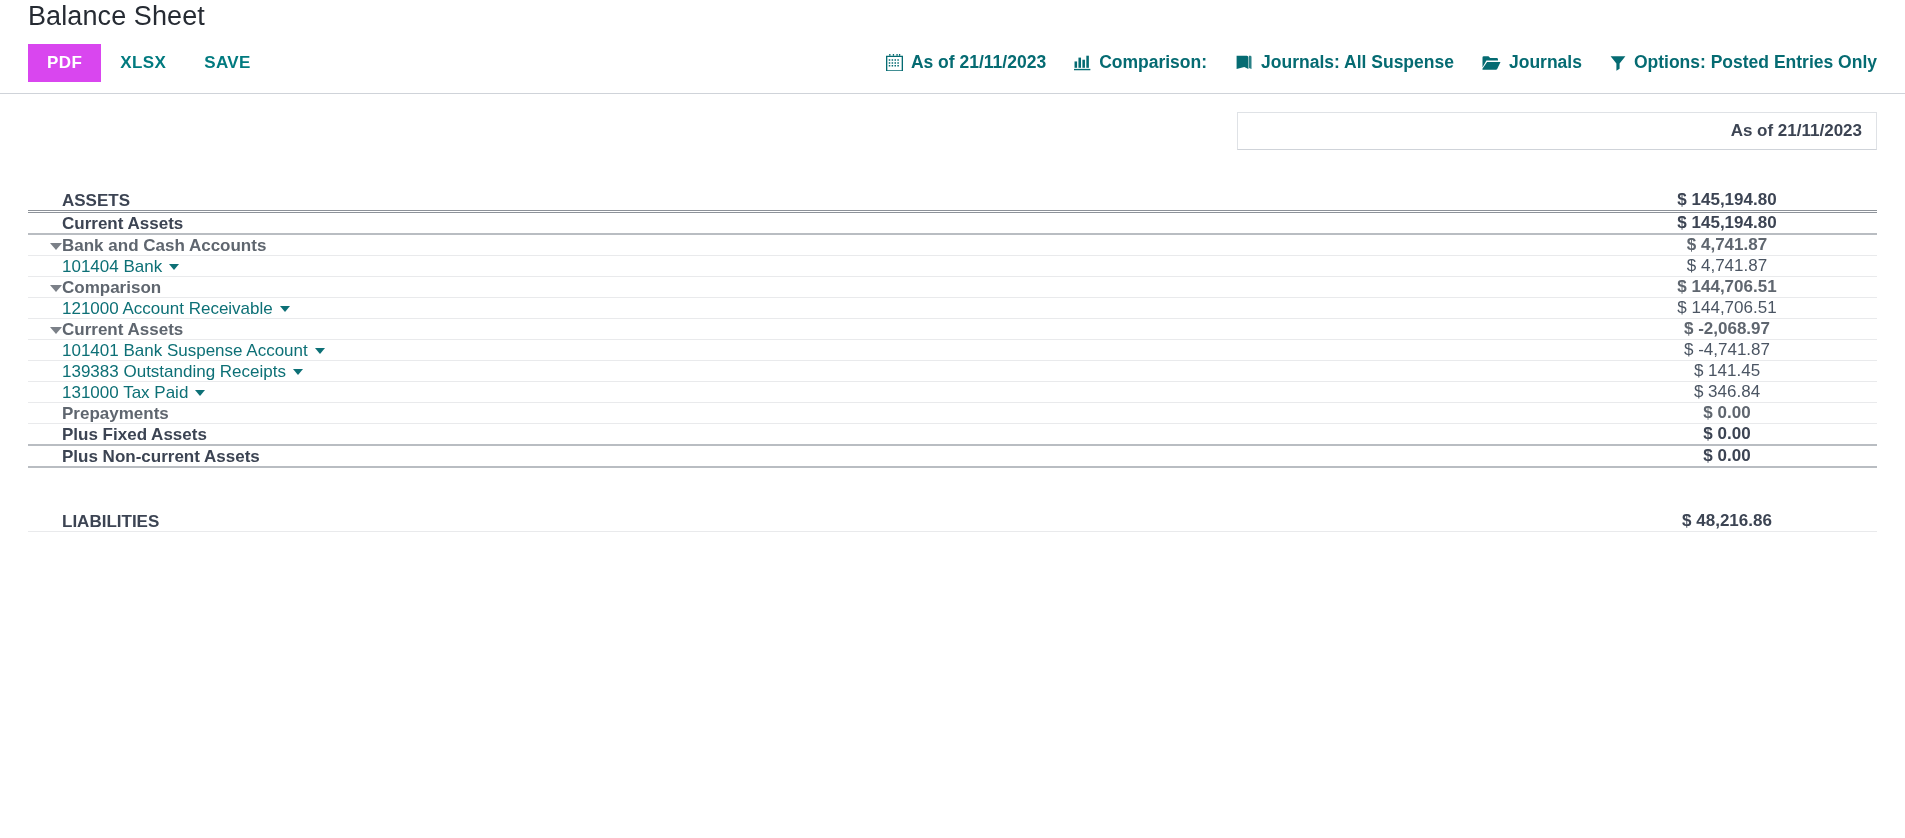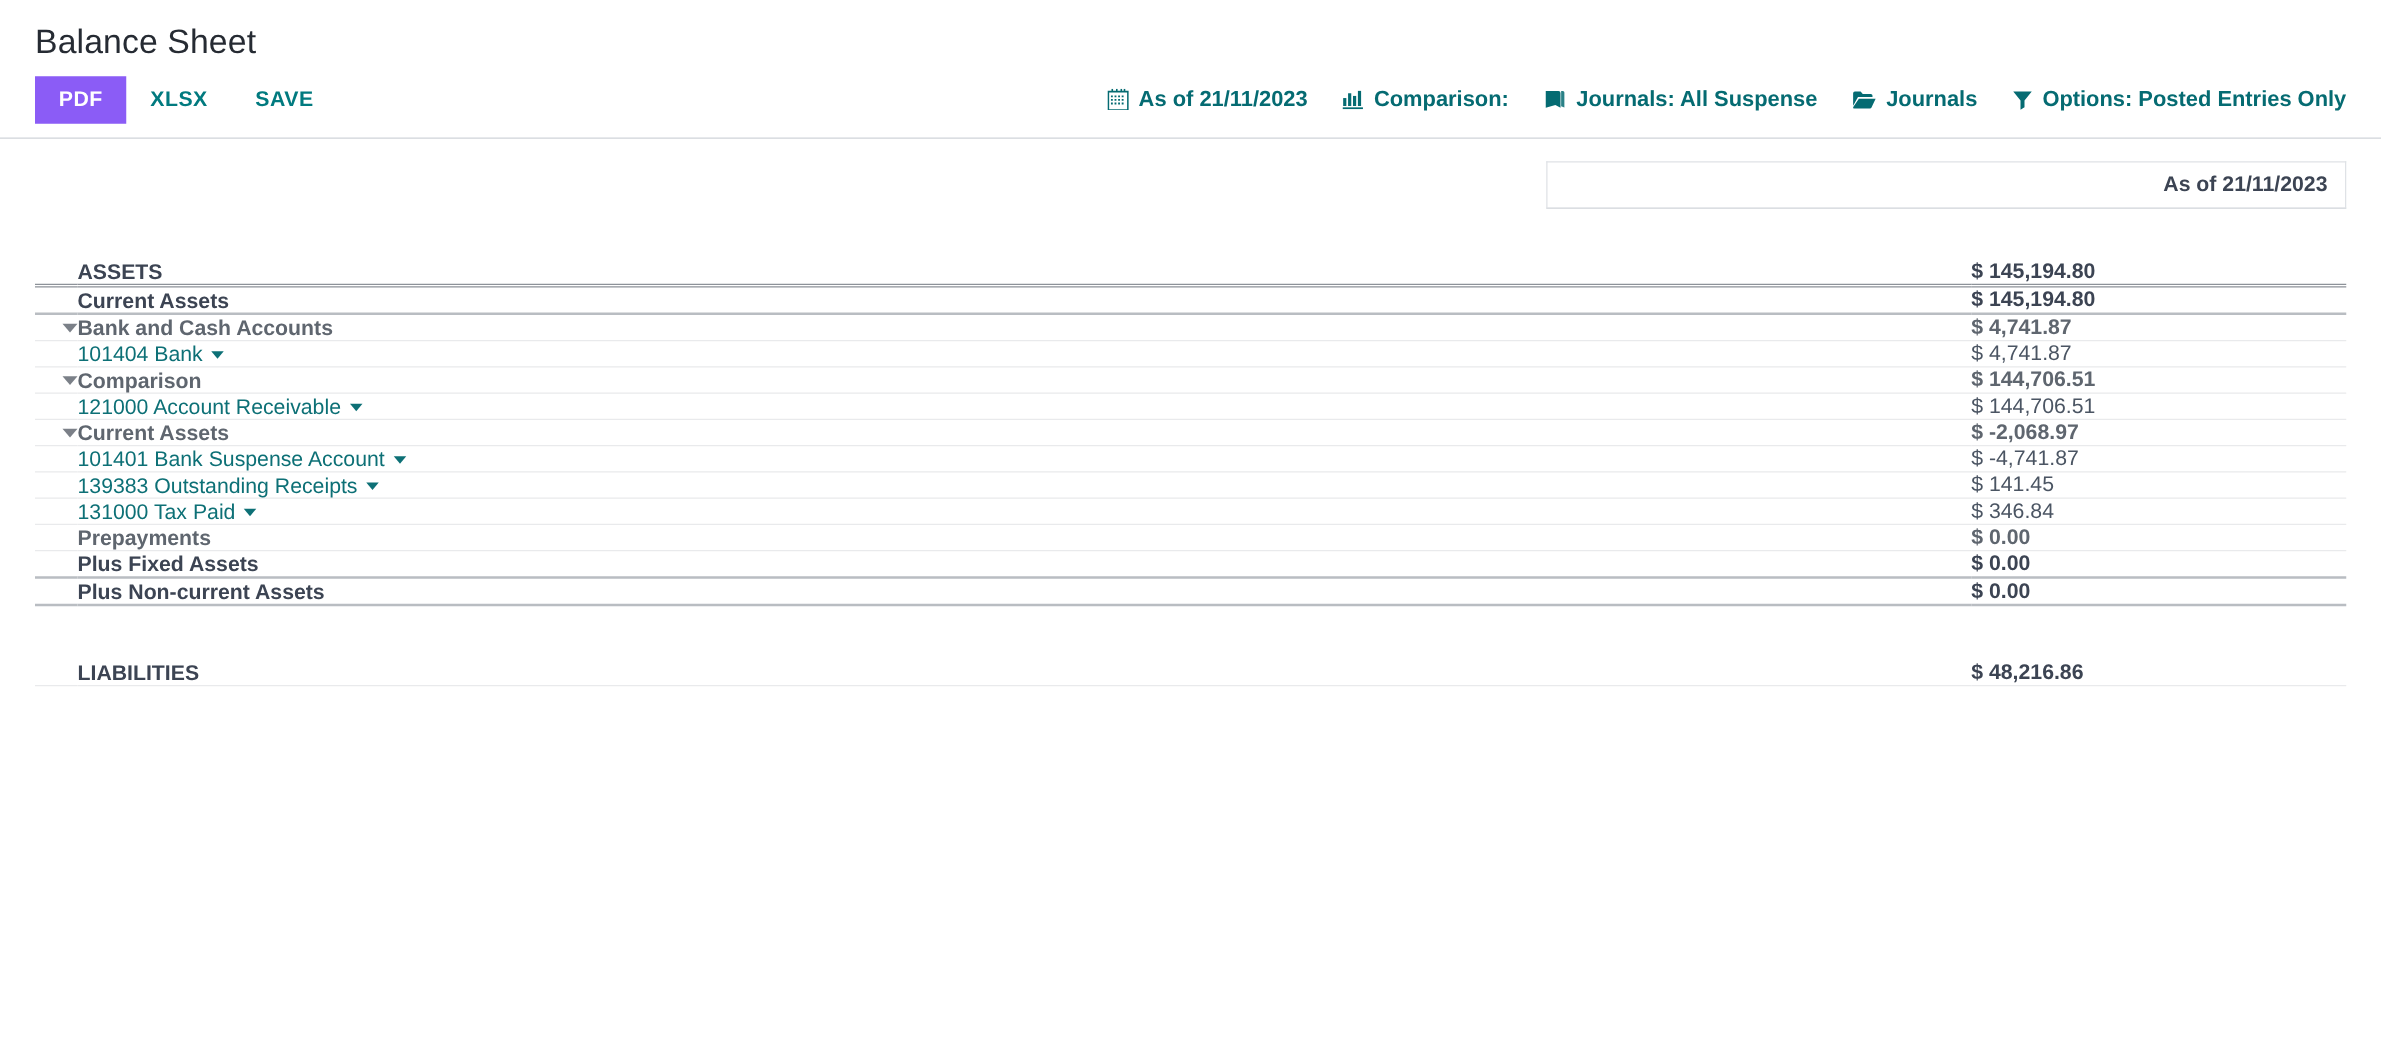--- a/index.html
+++ b/index.html
@@ -11,21 +11,21 @@
     font-family: "Liberation Sans", sans-serif;
     color: #374151;
     overflow: hidden;
   }
 
   
   .page-title {
     font-size: 27px;
     font-weight: 400;
     color: #262b33;
-    padding: 17px 0 0 28px;
+    padding: 0 0 0 28px;
     letter-spacing: .1px;
     line-height: 1.2;
   }
 
   .control-bar {
     display: flex;
     align-items: center;
     height: 62px;
     padding: 0 28px 0 28px;
     border-bottom: 1px solid #cfd3d9;
@@ -40,21 +40,21 @@
     letter-spacing: .4px;
     padding: 10px 19px;
     border: 0;
     background: transparent;
     color: #017a7f;
     cursor: pointer;
     line-height: 1.1;
     font-family: "Liberation Sans", sans-serif;
   }
   .btn.primary {
-    background: #8b5cf6;
+    background: #d946ef;
     color: #ffffff;
   }
 
   .filters {
     display: flex;
     align-items: center;
     gap: 28px;
     margin-left: 340px;
     flex: 1;
     justify-content: flex-end;
@@ -105,21 +105,21 @@
   table.bs td { padding: 0; vertical-align: middle; }
 
   .r-name {
     font-size: 17px;
     line-height: 1;
     padding: 9px 0 9px 0;
     white-space: nowrap;
   }
   .r-amt {
     font-size: 17px;
-    text-align: left;
+    text-align: center;
     padding: 9px 14px 9px 0;
     white-space: nowrap;
     width: 300px;
   }
   .caret-cell { width: 34px; padding-left: 0; }
 
   .caret {
     display: inline-block;
     width: 0; height: 0;
     border-left: 6px solid transparent;

